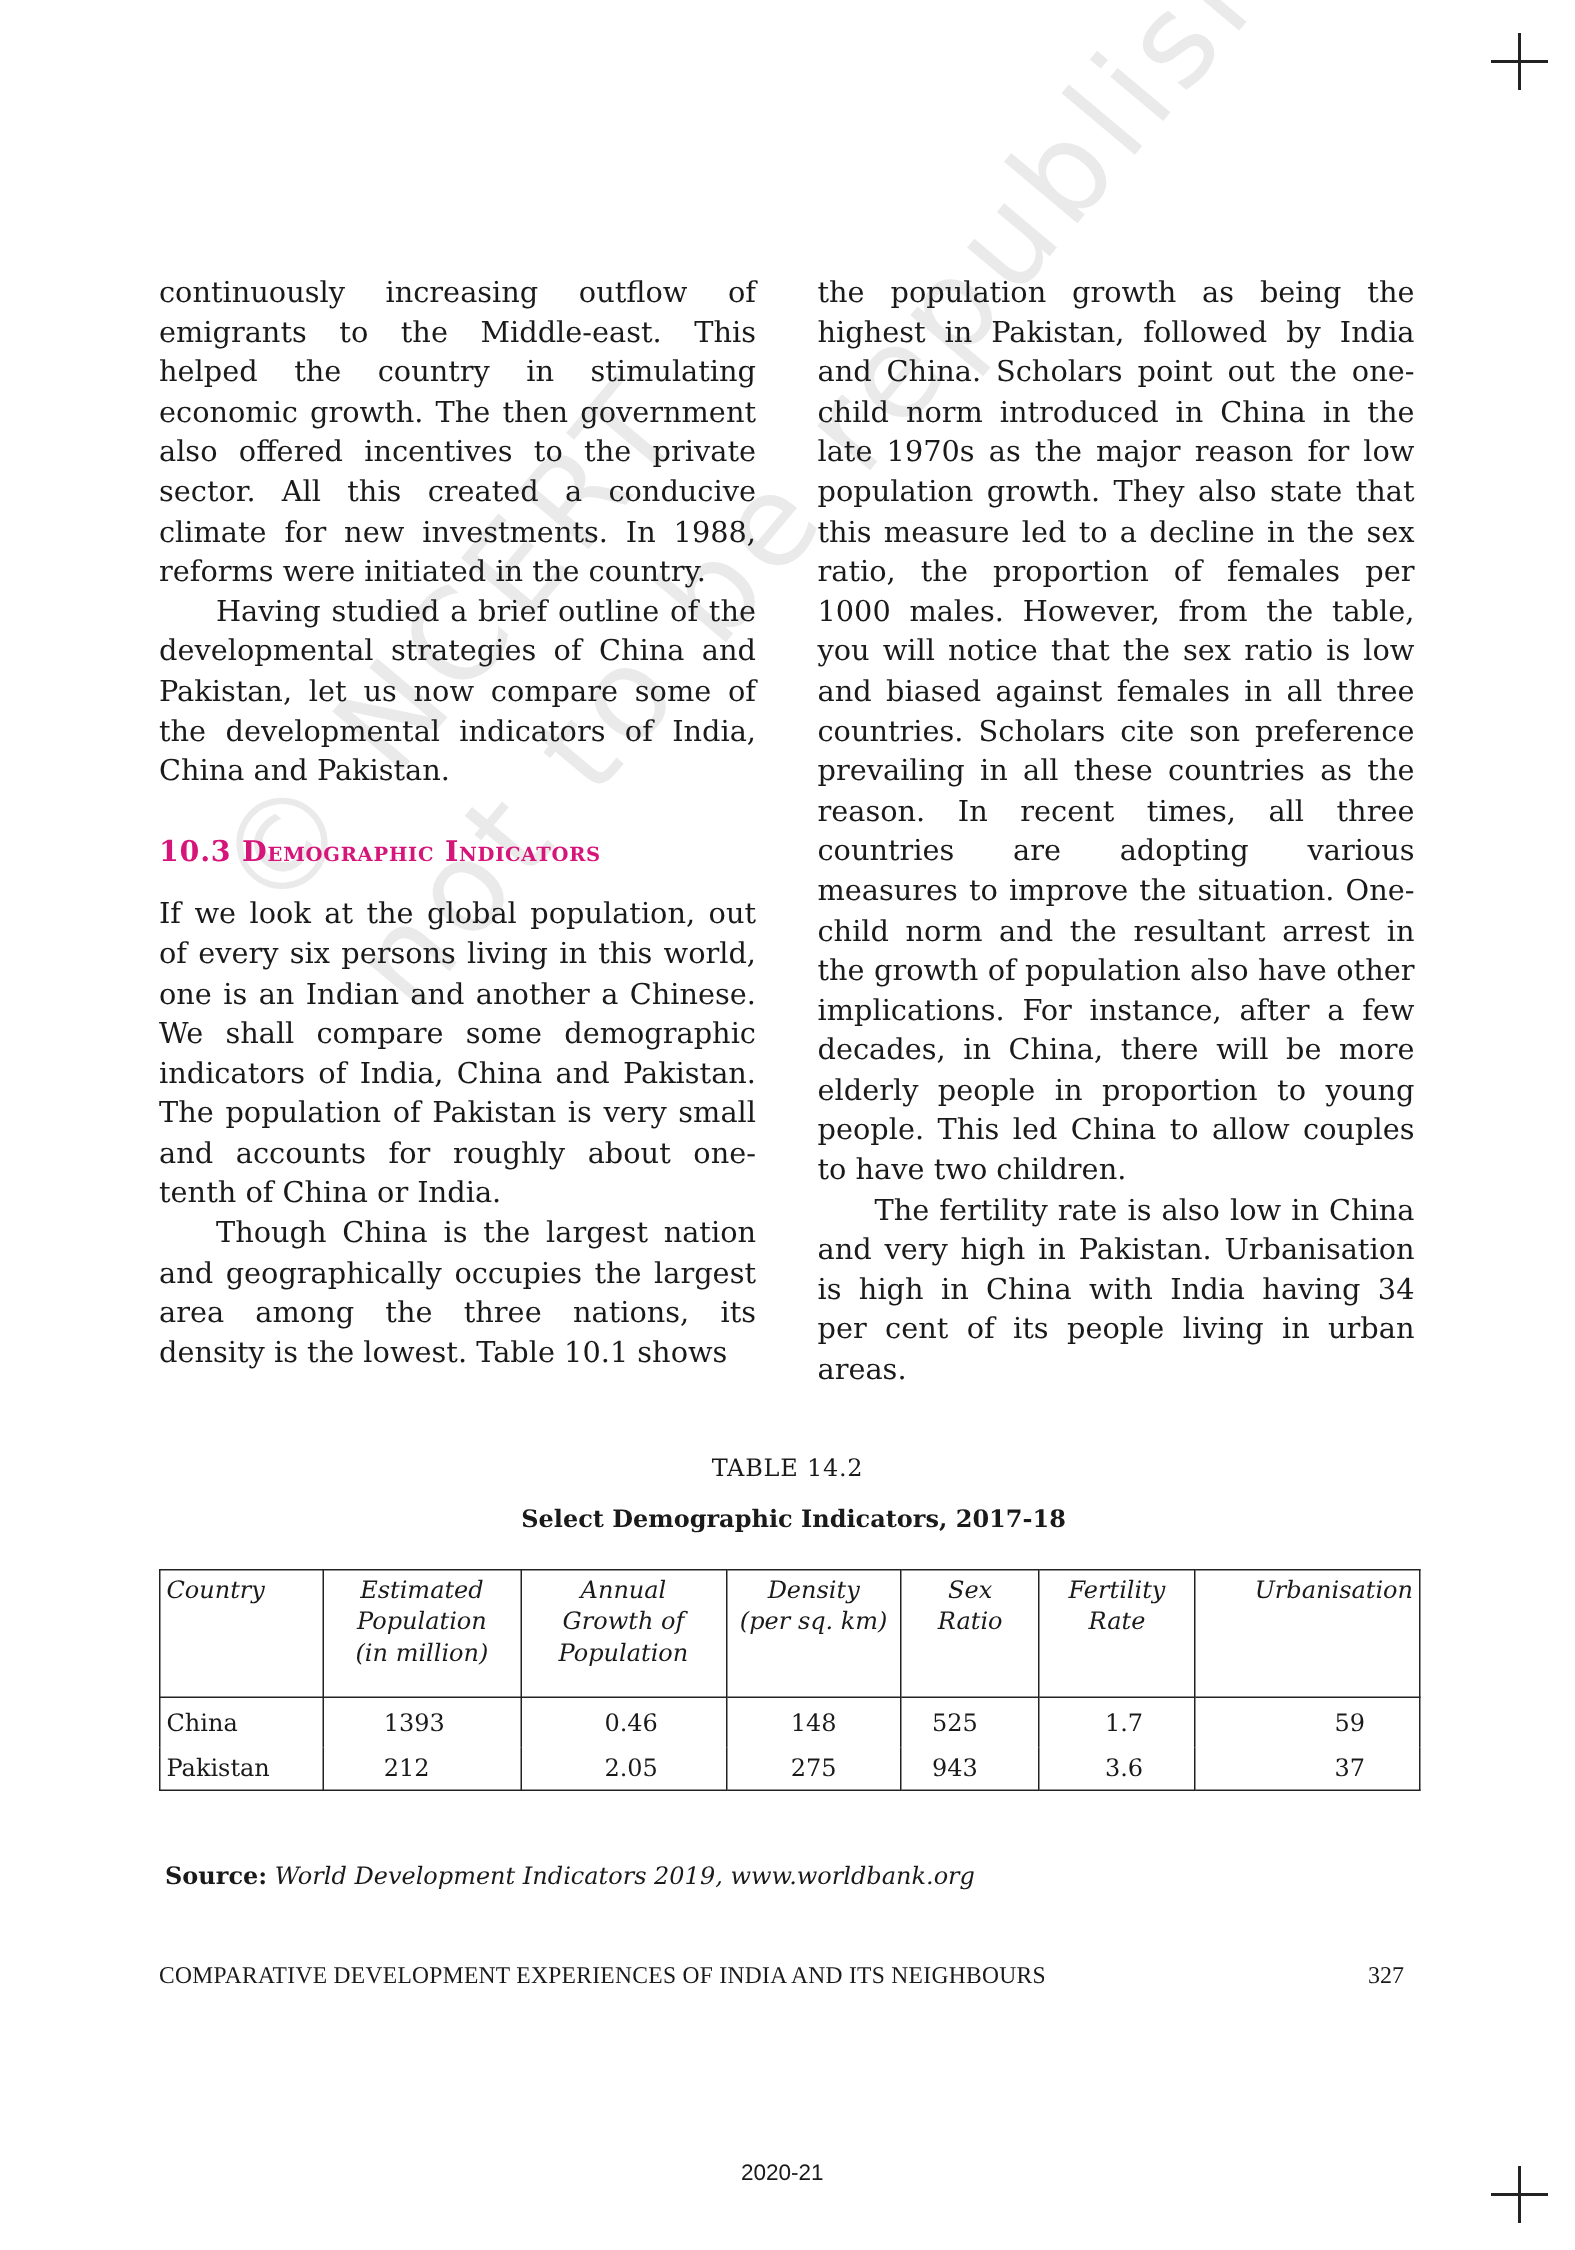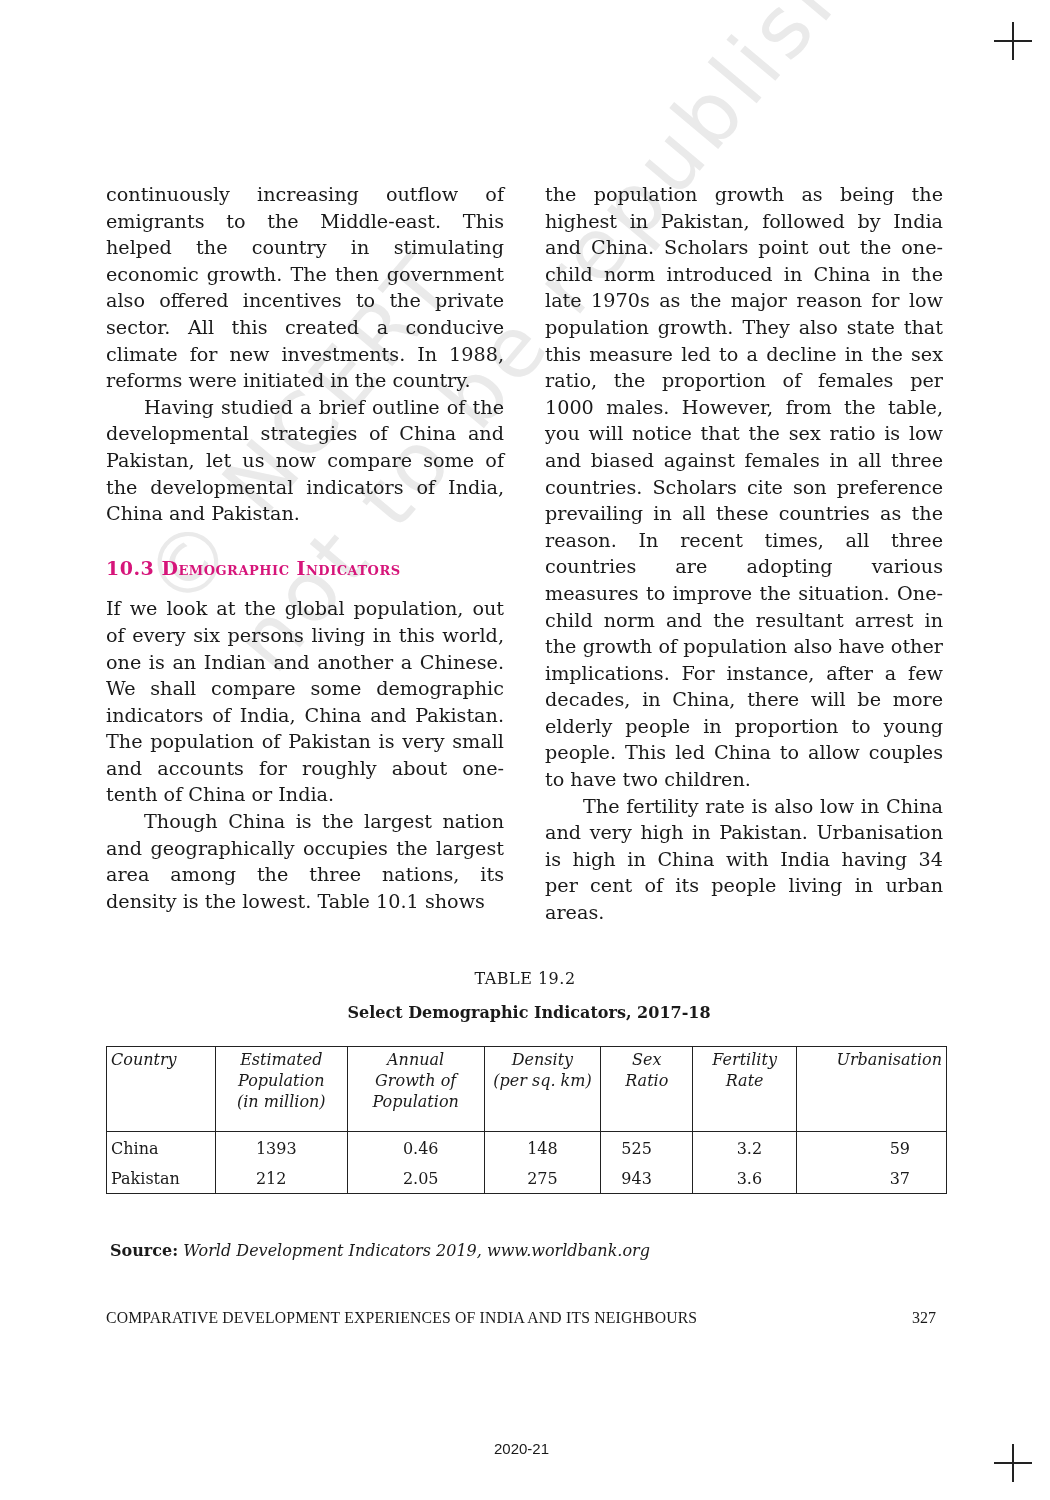--- a/index.html
+++ b/index.html
@@ -104,21 +104,21 @@
   </div>
   <p>If we look at the global population, out of every six persons living in this world, one is an Indian and another a Chinese. We shall compare some demographic indicators of India, China and Pakistan.  The population of Pakistan is very small and accounts for roughly about one-tenth of China or India.</p>
   <p class="indent">Though China is the largest nation and geographically occupies the largest area among the three nations, its density is the lowest. Table 10.1  shows</p>
 </div>
 
 <div class="col right">
   <p>the population growth as being the highest in Pakistan, followed by India and China. Scholars point out the one-child norm introduced in China in the late 1970s as the major reason for  low population growth. They also state that this measure led to a decline in the sex ratio, the proportion of females per 1000 males. However, from the table, you will notice that the sex ratio is low and biased against females in all three countries. Scholars cite son preference prevailing in all these countries as the reason. In recent times, all three countries are adopting various measures to improve the situation. One-child norm and the resultant  arrest in the growth of population also have other implications. For instance, after a few decades, in China, there will be more elderly people in proportion to young people. This led China to allow couples to have two children.</p>
   <p class="indent">The fertility rate is also low in China and very high in Pakistan. Urbanisation is high in China with India having 34 per cent of its people living in urban areas.</p>
 </div>
 
-<div class="table-label">TABLE 19.2</div>
+<div class="table-label">TABLE 14.2</div>
 <div class="table-title">Select Demographic Indicators, 2017-18</div>
 
 <table class="data">
   <colgroup>
     <col style="width:109px">
       <col style="width:132px">
       <col style="width:137px">
       <col style="width:117px">
       <col style="width:92px">
       <col style="width:104px">
@@ -152,21 +152,21 @@
       <th class="last">Urbanisation</th>
     </tr>
   </thead>
   <tbody>
     <tr>
       <td class="c0">China</td>
       <td class="c1">1393</td>
       <td class="c2">0.46</td>
       <td class="c3">148</td>
       <td class="c4">525</td>
-      <td class="c5">3.2</td>
+      <td class="c5">1.7</td>
       <td class="c6">59</td>
     </tr>
     <tr>
       <td class="c0">Pakistan</td>
       <td class="c1" style="">212</td>
       <td class="c2">2.05</td>
       <td class="c3">275</td>
       <td class="c4">943</td>
       <td class="c5">3.6</td>
       <td class="c6">37</td>

